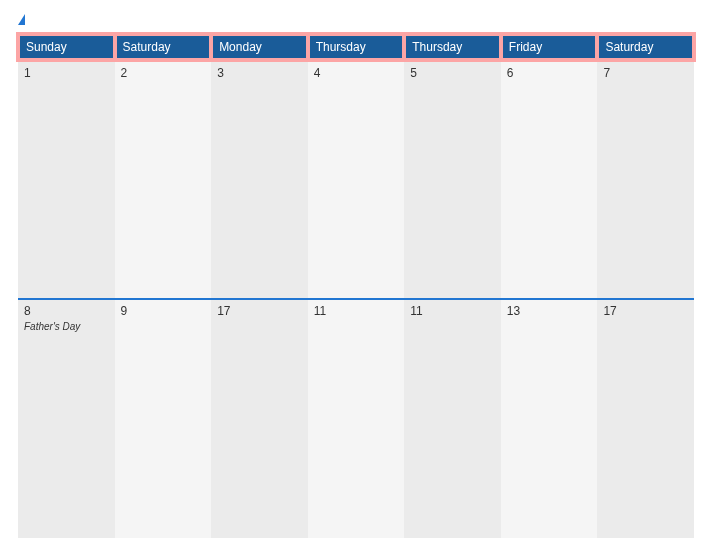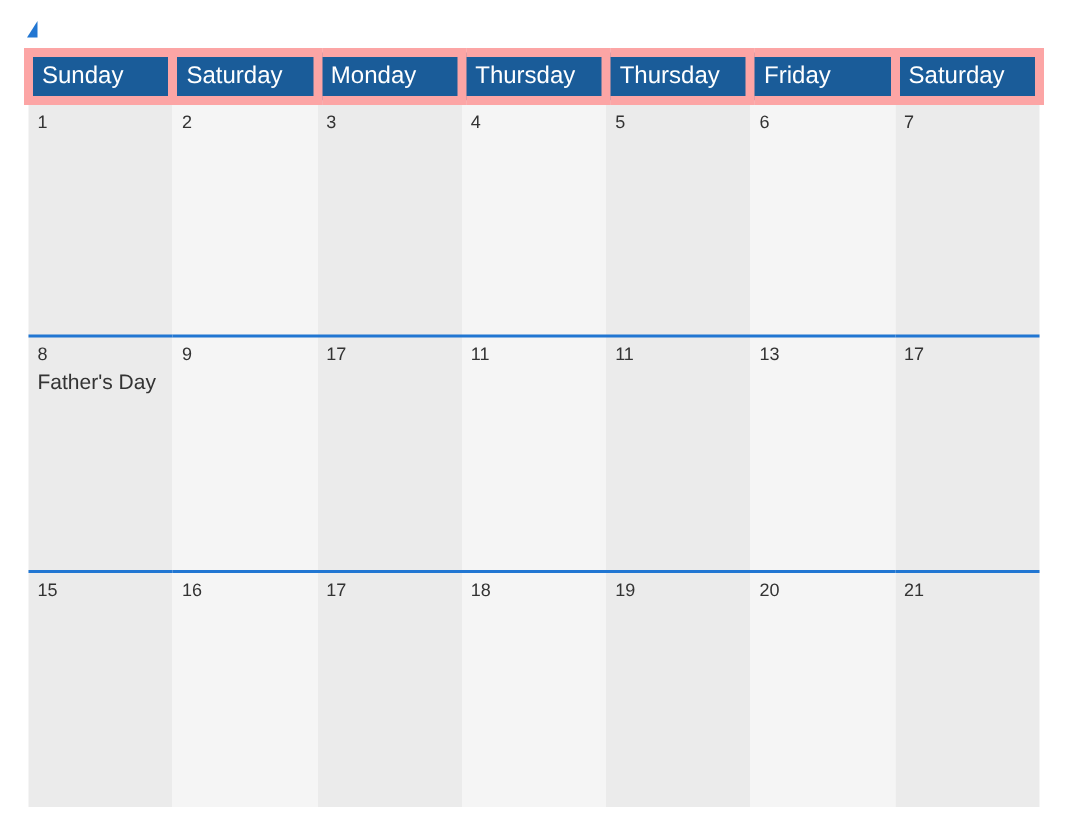--- a/index.html
+++ b/index.html
@@ -57,25 +57,25 @@
     }
     
     .calendar {
       width: 100%;
       border-collapse: collapse;
       flex: 1;
     }
     .calendar thead tr th {
       background: #1a5c99;
       color: #fff;
-      font-size: 16px;
+      font-size: 12px;
       font-weight: normal;
       padding: 4px 6px;
       text-align: left;
-      border: 6px solid #fca5a5;
+      border: 4px solid #fca5a5;
     }
     .calendar tbody tr {
       height: 72px;
     }
     .calendar tbody tr td {
       border-top: 2px solid #2176d2;
       border-left: none;
       border-right: none;
       border-bottom: none;
       vertical-align: top;
@@ -91,23 +91,24 @@
     .calendar tbody tr td:nth-child(even) {
       background: #f5f5f5;
     }
     .day-number {
       font-size: 12px;
       color: #333;
       display: block;
       margin-bottom: 2px;
     }
     .event {
-      font-size: 14px;
+      font-size: 10px;
       color: #333;
       line-height: 1.3;
+      font-style: italic;
     }
     .empty {
       background: #f5f5f5 !important;
       border-top: none !important;
     }
   </style>
 </head>
 <body>
 
 <div class="page">
@@ -175,38 +176,15 @@
           <td>
             <span class="day-number">11</span>
           </td>
           <td>
             <span class="day-number">13</span>
           </td>
           <td>
             <span class="day-number">17</span>
           </td>
         </tr>
-        <tr>
-          <td>
-            <span class="day-number">15</span>
-          </td>
-          <td>
-            <span class="day-number">16</span>
-          </td>
-          <td>
-            <span class="day-number">17</span>
-          </td>
-          <td>
-            <span class="day-number">18</span>
-          </td>
-          <td>
-            <span class="day-number">19</span>
-          </td>
-          <td>
-            <span class="day-number">20</span>
-          </td>
-          <td>
-            <span class="day-number">21</span>
-          </td>
-        </tr>
       </tbody>
   </table>
 </div>
 
 </body></html>

